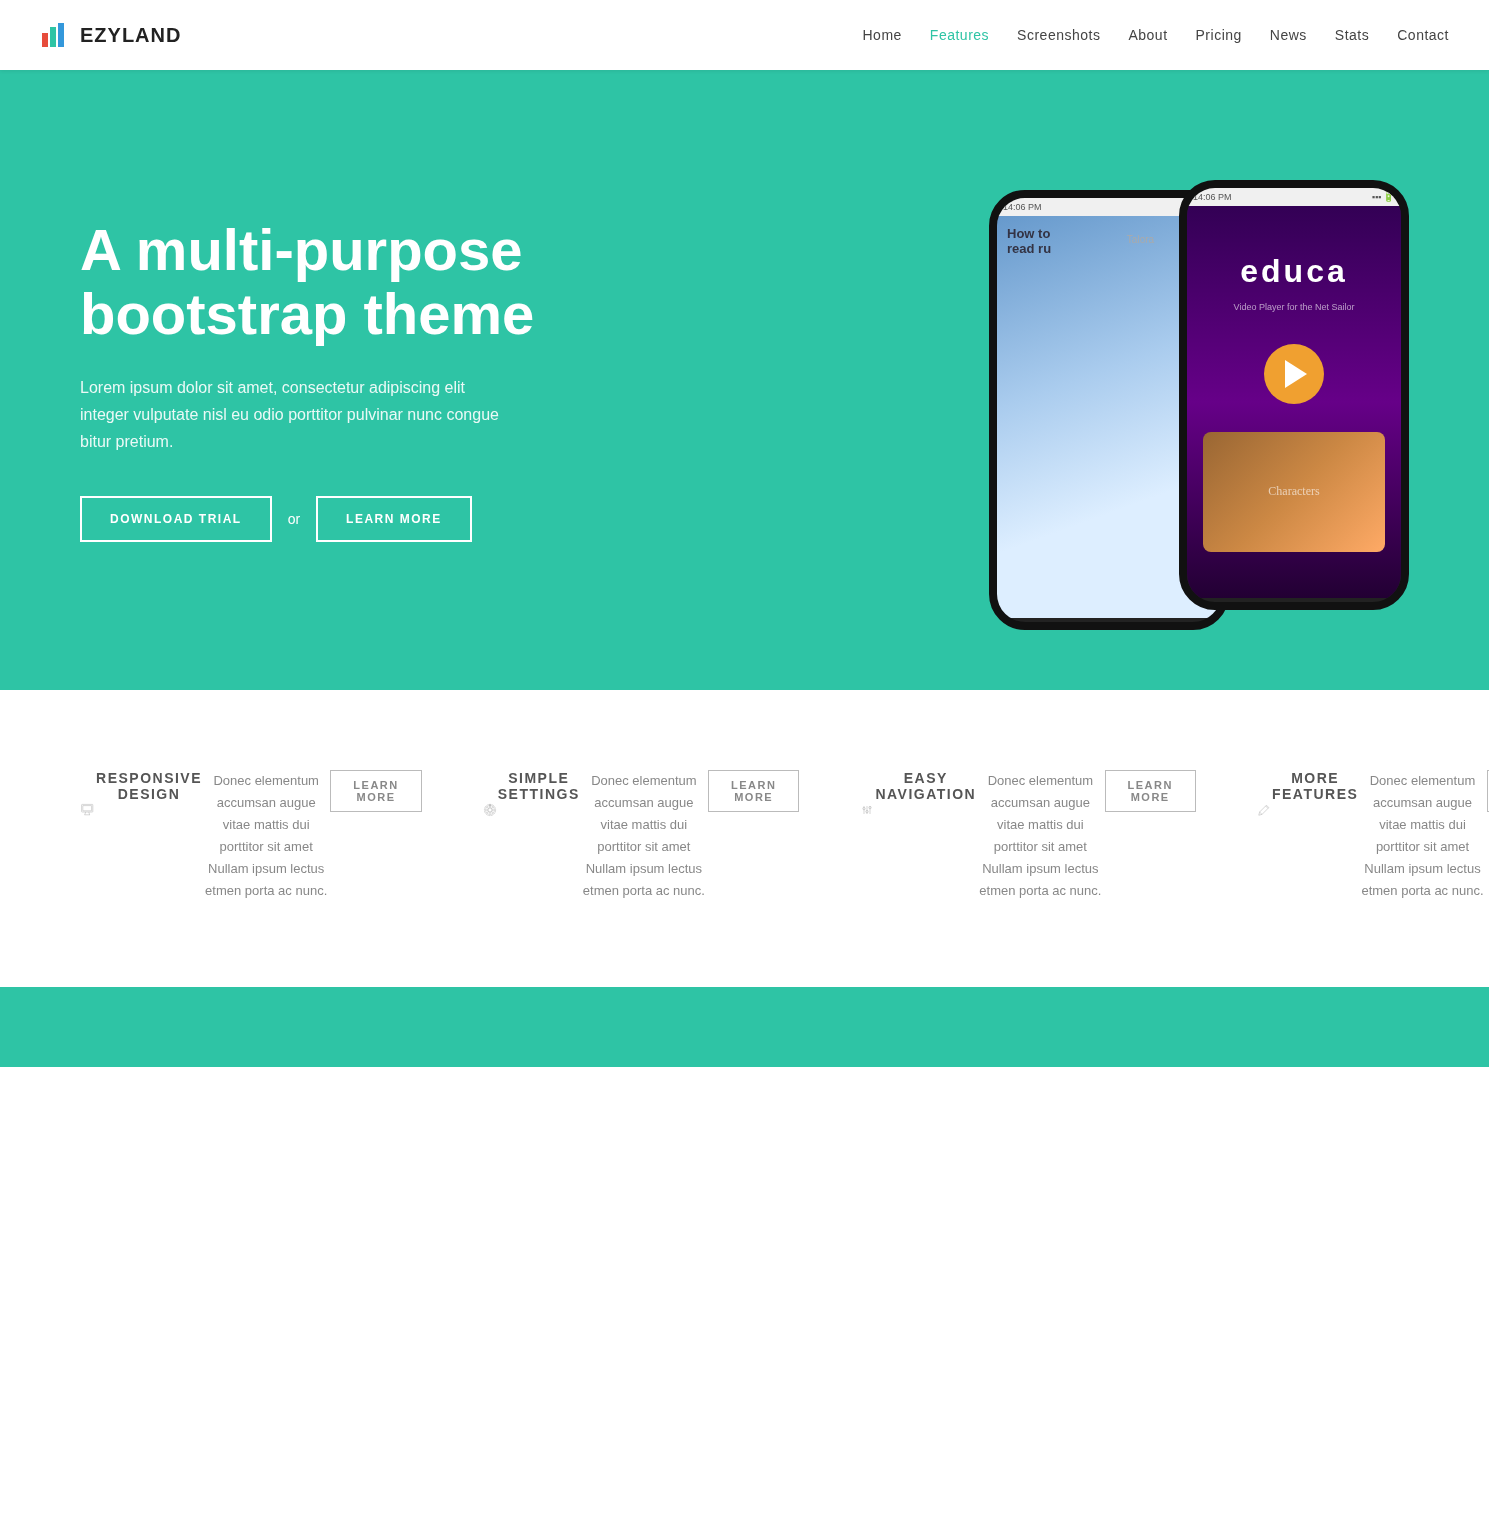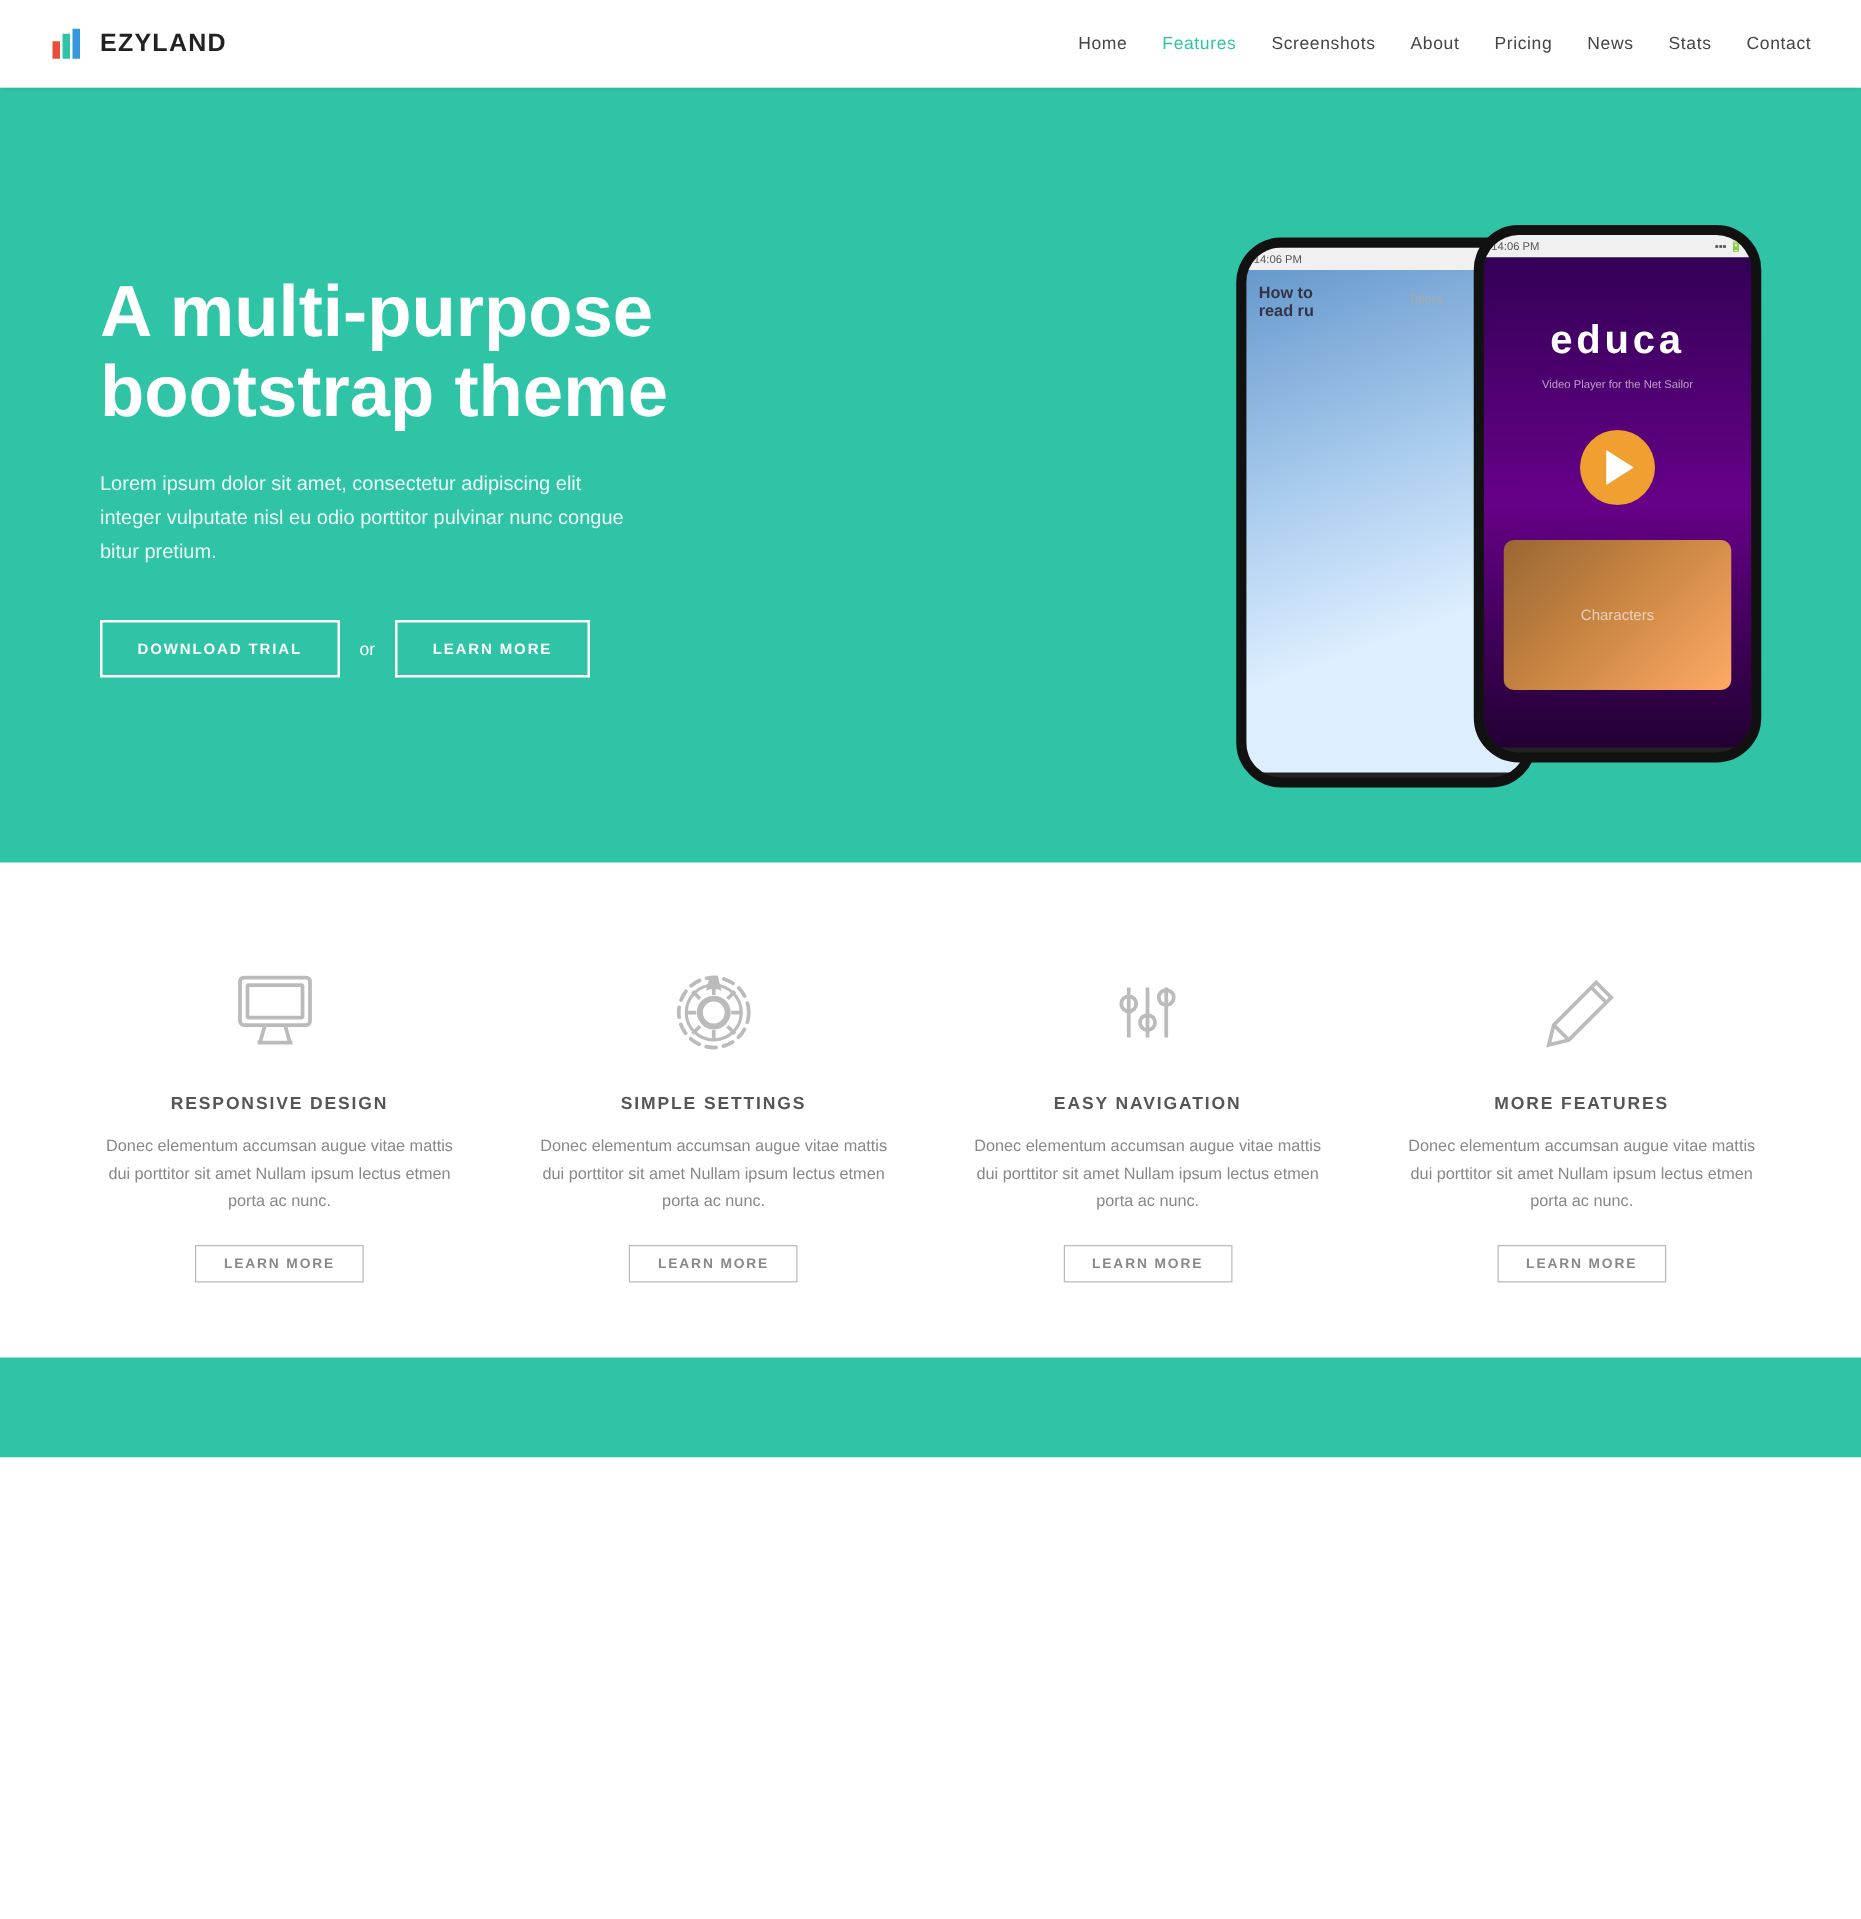--- a/index.html
+++ b/index.html
@@ -68,22 +68,22 @@
       z-index: 2;
     }
 
     
     .features {
       padding: 80px 60px 60px;
       background: #fff;
       display: flex; justify-content: space-around; gap: 20px;
     }
     .feature-card {
-      flex: 1; display: flex; flex-direction: column;
-      align-items: center; text-align: center; padding: 0 20px;
+      flex: 1; display: flex; flex-direction: row;
+      align-items: flex-start; text-align: center; padding: 0 20px;
     }
     .feature-icon {
       width: 80px; height: 80px; margin-bottom: 24px;
       color: #bbb;
     }
     .feature-title {
       font-size: 14px; font-weight: 700; letter-spacing: 1.5px;
       color: #555; margin-bottom: 16px; text-transform: uppercase;
     }
     .feature-desc {
@@ -155,21 +155,21 @@
       <div style="background:#f0f0f0; padding:4px 6px; display:flex; justify-content:space-between; font-size:9px; color:#555;">
         <span>14:06 PM</span>
           <span>▪▪▪ 🔋</span>
       </div>
       <div style="flex:1; width:100%; height:calc(100% - 22px); background: linear-gradient(180deg, #330055 0%, #660088 50%, #220033 100%); display:flex; flex-direction:column; align-items:center; justify-content:center; padding:16px; gap:12px;">
         <div style="font-size:32px; font-weight:900; color:#fff; letter-spacing:3px;">educa</div>
         <div style="font-size:9px; color:rgba(255,255,255,0.6); text-align:center;">Video Player for the Net Sailor</div>
         <div style="width:60px; height:60px; background:#f0a030; border-radius:50%; display:flex; align-items:center; justify-content:center; margin-top:20px;">
           <div style="width:0; height:0; border-top:14px solid transparent; border-bottom:14px solid transparent; border-left:22px solid #fff; margin-left:4px;"></div>
         </div>
-        <div style="width:100%; height:120px; background:linear-gradient(135deg, #996633 0%, #cc8844 50%, #ffaa66 100%); border-radius:8px; margin-top:16px; display:flex; align-items:center; justify-content:center; overflow:hidden; position:relative;">
+        <div style="width:100%; height:120px; background:linear-gradient(135deg, #996633 0%, #cc8844 50%, #ffaa66 100%); border-radius:8px; margin-top:16px; display:flex; align-items:center; justify-content:center; overflow:hidden; position:relative;font-family:Liberation Serif, serif;">
           <div style="font-size:12px; color:#fff; opacity:0.6;">Characters</div>
         </div>
       </div>
     </div>
   </div>
 </section>
 
 <section class="features">
 
   <div class="feature-card">

